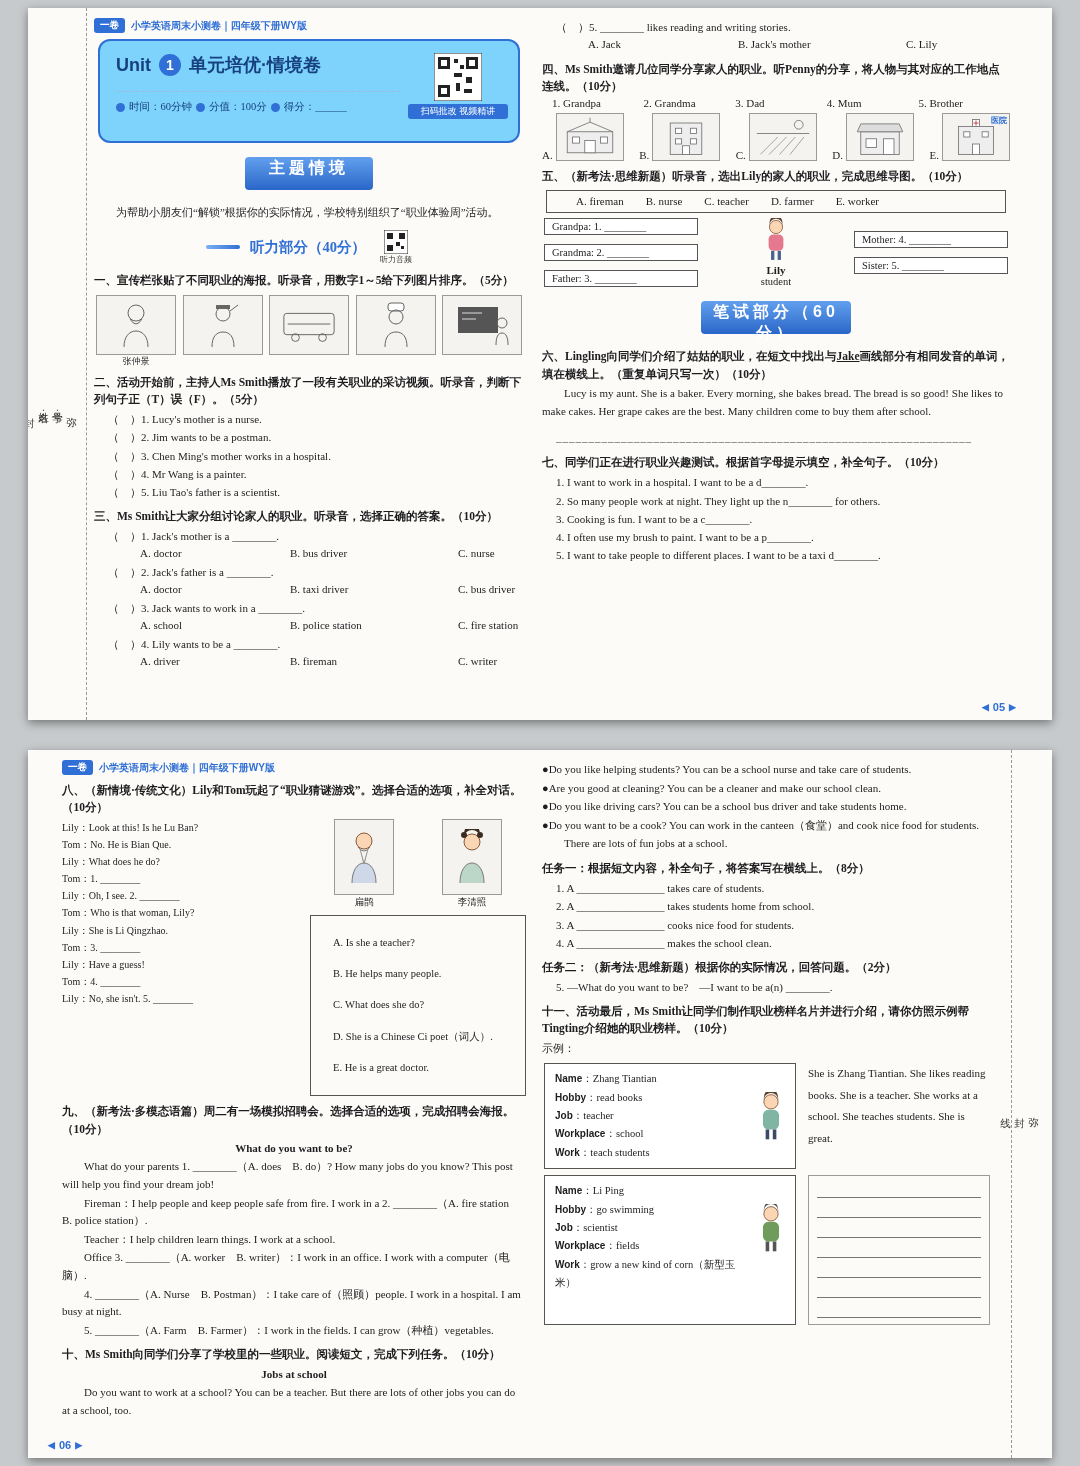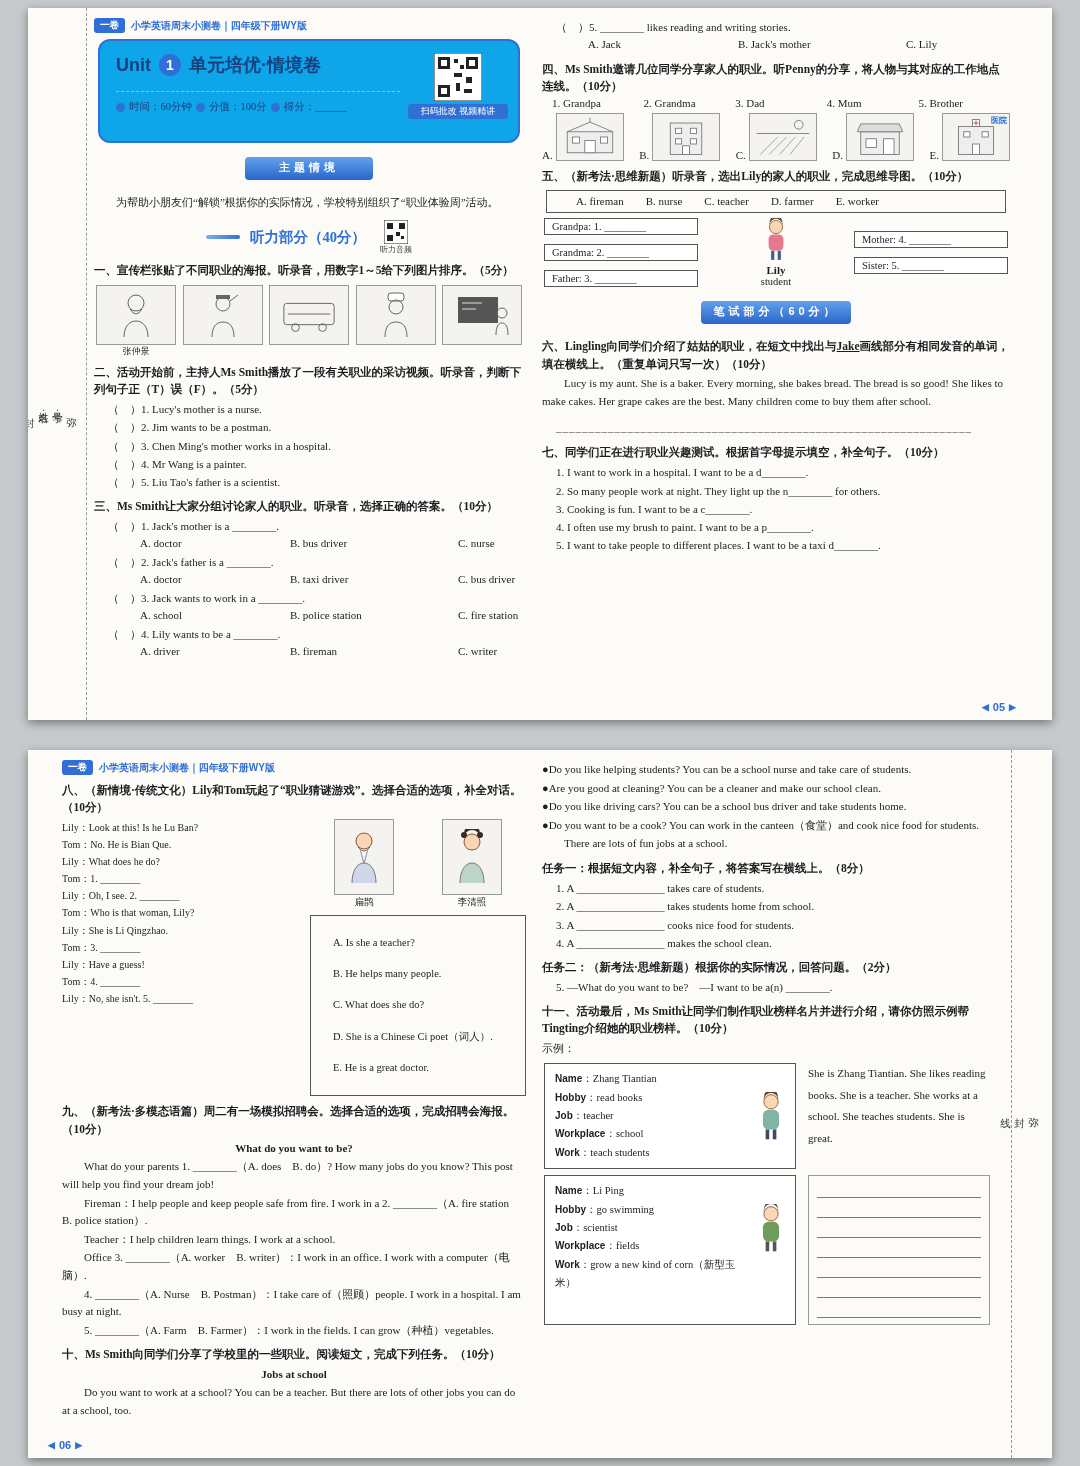--- a/index.html
+++ b/index.html
@@ -14,30 +14,30 @@
   #sheet1 .pl{padding:10px 16px 8px 66px;}
   #sheet1 .pr{padding:10px 30px 8px 14px;}
   #sheet2 .pl{padding:10px 14px 8px 34px;}
   #sheet2 .pr{padding:10px 48px 8px 14px;}
   .page{box-sizing:border-box;}
   
   .brandbar{display:flex;align-items:center;gap:6px;margin-bottom:6px;}
   .chip{background:#2f6fd6;color:#fff;font-family:"Liberation Sans",sans-serif;font-size:9.5px;font-weight:bold;padding:1px 6px;border-radius:3px;}
   .brandtitle{color:#2f6fd6;font-size:10px;font-weight:bold;font-family:"Liberation Sans",sans-serif;}
   
-  .unitbox{position:relative;border:2px solid #2f6fd6;border-radius:12px;padding:12px 118px 10px 16px;margin:2px 4px 8px 4px;background:#0ea5e9;min-height:78px;}
+  .unitbox{position:relative;border:2px solid #2f6fd6;border-radius:12px;padding:12px 118px 10px 16px;margin:2px 4px 8px 4px;background:#7dd3fc;min-height:78px;}
   .unit-line{display:flex;align-items:center;gap:8px;font-weight:bold;color:#17407e;font-size:18px;font-family:"Liberation Sans",sans-serif;}
   .unit-num{width:22px;height:22px;border-radius:50%;background:#2f6fd6;color:#fff;text-align:center;line-height:22px;font-size:14px;flex:0 0 auto;}
   .unit-meta{display:flex;gap:4px;font-size:10.5px;color:#17407e;margin-top:14px;border-top:1px dashed #9db9e4;padding-top:8px;}
   .unit-meta .mi{display:flex;align-items:center;gap:4px;}
   .micon{width:9px;height:9px;border-radius:50%;background:#2f6fd6;display:inline-block;}
   .unit-qr{position:absolute;right:10px;top:12px;width:100px;text-align:center;}
   .qr-btn{display:block;background:#2f6fd6;color:#fff;font-size:9px;border-radius:3px;padding:1px 2px;margin-top:3px;font-family:"Liberation Sans",sans-serif;}
   
-  .ribbon{position:relative;margin:14px auto;width:128px;height:23px;background:linear-gradient(#62a0ee,#2a66c8);color:#fff;font-weight:bold;text-align:center;line-height:21px;font-size:11px;border-radius:4px;font-family:"Liberation Sans",sans-serif;letter-spacing:4px;}
+  .ribbon{position:relative;margin:14px auto;width:128px;height:33px;background:linear-gradient(#62a0ee,#2a66c8);color:#fff;font-weight:bold;text-align:center;line-height:21px;font-size:16px;border-radius:4px;font-family:"Liberation Sans",sans-serif;letter-spacing:4px;}
   .sechead{display:flex;align-items:center;justify-content:center;gap:10px;margin:8px 0 4px;}
   .sechead .tx{color:#2f6fd6;font-weight:bold;font-size:14.5px;}
   .squig{width:34px;height:4px;border-radius:2px;background:linear-gradient(90deg,#7cb0f0,#2f6fd6);}
   .qr-mini-wrap{display:flex;flex-direction:column;align-items:center;margin-left:4px;}
   .qr-mini-label{font-size:8px;color:#333;}
   
   .qtitle{font-weight:bold;font-size:11.5px;line-height:1.5;margin:7px 0 2px;}
   .item{font-size:11px;line-height:1.65;padding-left:14px;margin:0;}
   .para{font-size:11px;line-height:1.6;margin:1px 0;}
   .indent{text-indent:2em;}

